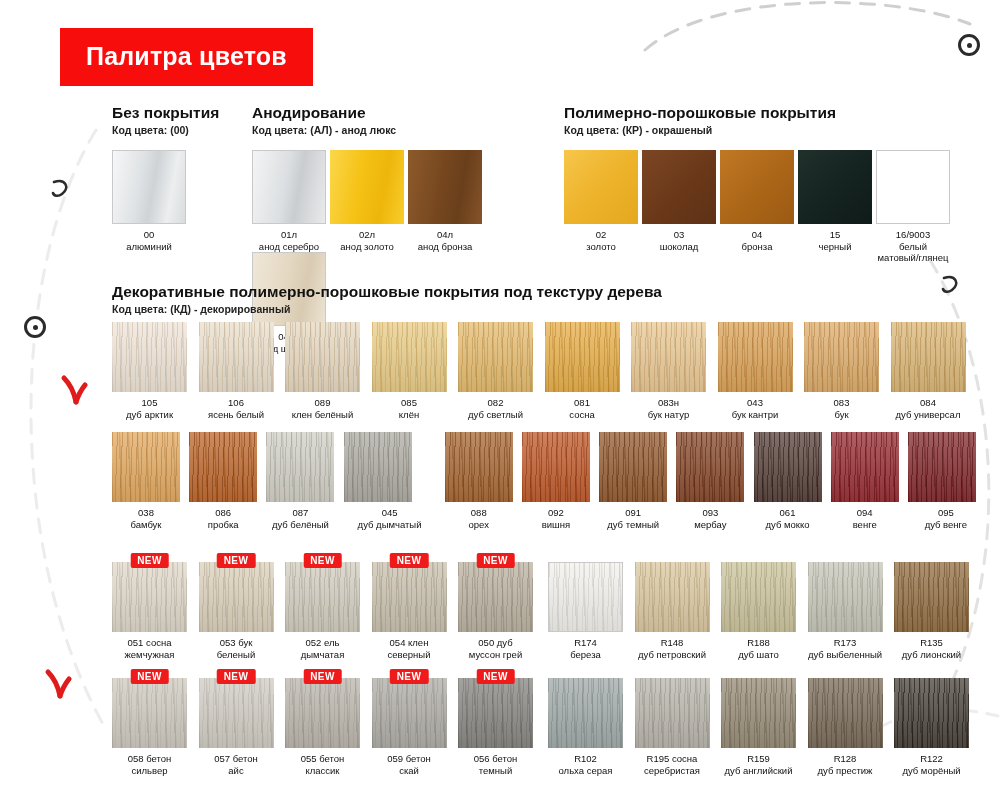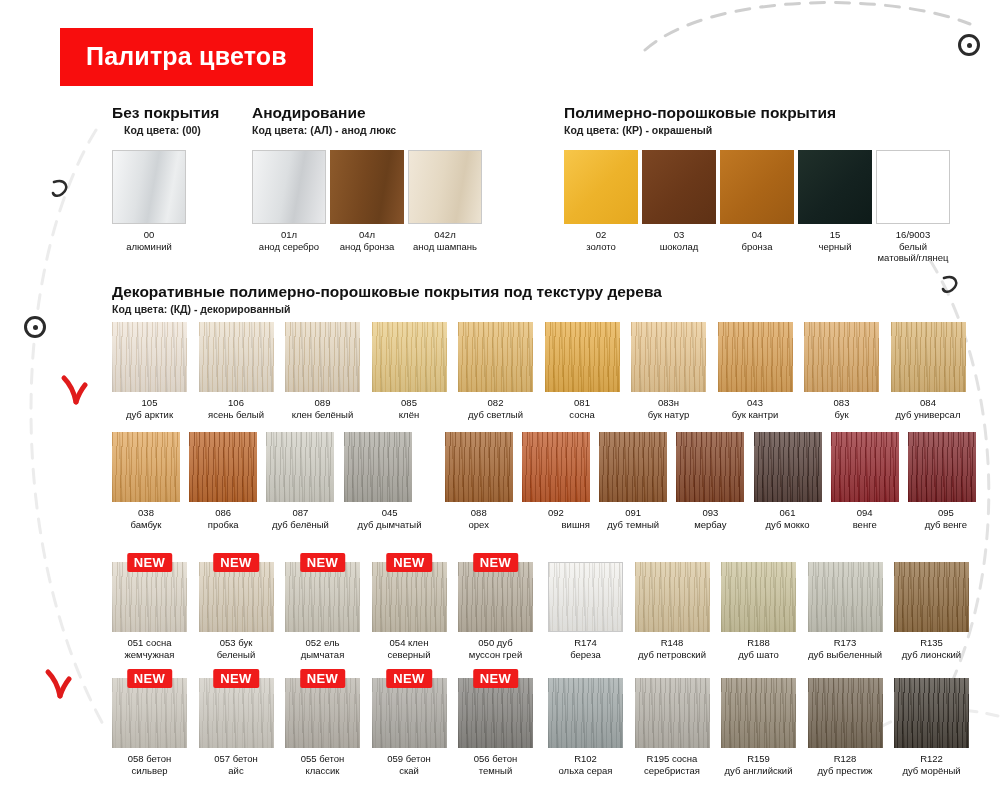--- a/index.html
+++ b/index.html
@@ -97,21 +97,21 @@
     margin-top: 5px;
     white-space: pre-line;
   }
   .new-badge {
     position: absolute;
     top: -9px;
     left: 50%;
     transform: translateX(-50%);
     background: #ef1b1b;
     color: #ffffff;
-    font-size: 13px;
+    font-size: 10px;
     font-weight: bold;
     letter-spacing: .4px;
     padding: 2px 7px 2px 7px;
     border-radius: 2px;
     z-index: 3;
   }
 </style>
 </head>
 <body>
 
@@ -164,38 +164,43 @@
   </div>
   <div class="deco" style="left:860px;top:690px;">
     <svg width="140" height="60" viewBox="0 0 140 60">
         <path d="M2,50 C40,18 90,14 138,26" fill="none" stroke="#ededed" stroke-width="3" stroke-dasharray="12 10" stroke-linecap="round"></path>
       </svg>
   </div>
 
   <div class="title-badge">Палитра цветов</div>
 
   <div class="heading" style="left:112px;top:104px;">Без покрытия</div>
-  <div class="subheading" style="left:124px;top:124px;">Код цвета: (00)</div>
+  <div class="subheading" style="left:112px;top:124px;">Код цвета: (00)</div>
   <div class="grid" style="left:112px;top:150px;width:120px;">
     <div class="cell" style="width:74px;">
       <div class="chip bordered" style="width:74px;height:74px;background:linear-gradient(100deg,#f6f7f8 0%,#dfe2e4 38%,#cfd3d6 55%,#eceeef 78%,#d9dcde 100%);"></div>
       <div class="caption">00</div>
       <div class="caption" style="margin-top:0;">алюминий</div>
     </div>
   </div>
 
   <div class="heading" style="left:252px;top:104px;">Анодирование</div>
   <div class="subheading" style="left:252px;top:124px;">Код цвета: (АЛ) - анод люкс</div>
   <div class="grid" style="left:252px;top:150px;width:300px;">
     <div class="cell" style="width:74px;margin-right:4px;">
       <div class="chip bordered" style="width:74px;height:74px;background:linear-gradient(100deg,#f3f4f5 0%,#dcdfe1 45%,#cacdd0 62%,#e9eaec 100%);"></div>
       <div class="caption">01л</div>
       <div class="caption" style="margin-top:0;">анод серебро</div>
     </div>
     <div class="cell" style="width:74px;margin-right:4px;">
+      <div class="chip" style="width:74px;height:74px;background:linear-gradient(100deg,#fbd74a 0%,#f5c216 40%,#eeb60b 70%,#f8cd2c 100%);"></div>
+      <div class="caption">02л</div>
+      <div class="caption" style="margin-top:0;">анод золото</div>
+    </div>
+    <div class="cell" style="width:74px;margin-right:4px;">
       <div class="chip" style="width:74px;height:74px;background:linear-gradient(100deg,#8d5a2b 0%,#76471f 45%,#693f1b 70%,#86532a 100%);"></div>
       <div class="caption">04л</div>
       <div class="caption" style="margin-top:0;">анод бронза</div>
     </div>
     <div class="cell" style="width:74px;">
       <div class="chip bordered" style="width:74px;height:74px;background:linear-gradient(100deg,#f0e7d8 0%,#e4d8c2 45%,#d9cbb2 70%,#ece3d2 100%);"></div>
       <div class="caption">042л</div>
       <div class="caption" style="margin-top:0;">анод шампань</div>
     </div>
   </div>
@@ -308,21 +313,21 @@
         <div class="caption" style="margin-top: 0px;">дуб дымчатый</div>
       </div>
       <div class="cell" style="width: 68px; margin-right: 9.2px;">
         <div class="chip" style="width: 68px; height: 70px; background: repeating-linear-gradient(92deg, rgba(114, 62, 22, 0.55) 0px, rgba(114, 62, 22, 0.55) 1px, rgba(255, 255, 255, 0) 1px, rgba(255, 255, 255, 0) 5px), repeating-linear-gradient(88deg, rgba(0, 0, 0, 0.07) 0px, rgba(0, 0, 0, 0.07) 1px, rgba(255, 255, 255, 0.1) 2px, rgba(255, 255, 255, 0.1) 9px), linear-gradient(rgba(255, 255, 255, 0.22), rgba(0, 0, 0, 0.1)), rgb(160, 92, 36);"></div>
         <div class="caption">088</div>
         <div class="caption" style="margin-top: 0px;">орех</div>
       </div>
       <div class="cell" style="width: 68px; margin-right: 9.2px;">
         <div class="chip" style="width: 68px; height: 70px; background: repeating-linear-gradient(92deg, rgba(124, 48, 14, 0.5) 0px, rgba(124, 48, 14, 0.5) 1px, rgba(255, 255, 255, 0) 1px, rgba(255, 255, 255, 0) 5px), repeating-linear-gradient(88deg, rgba(0, 0, 0, 0.07) 0px, rgba(0, 0, 0, 0.07) 1px, rgba(255, 255, 255, 0.1) 2px, rgba(255, 255, 255, 0.1) 9px), linear-gradient(rgba(255, 255, 255, 0.22), rgba(0, 0, 0, 0.1)), rgb(187, 77, 26);"></div>
         <div class="caption">092</div>
-        <div class="caption" style="margin-top: 0px; text-align: right;">вишня</div>
+        <div class="caption" style="margin-top: 0px;">вишня</div>
       </div>
       <div class="cell" style="width: 68px; margin-right: 9.2px;">
         <div class="chip" style="width: 68px; height: 70px; background: repeating-linear-gradient(92deg, rgba(96, 50, 20, 0.55) 0px, rgba(96, 50, 20, 0.55) 1px, rgba(255, 255, 255, 0) 1px, rgba(255, 255, 255, 0) 5px), repeating-linear-gradient(88deg, rgba(0, 0, 0, 0.07) 0px, rgba(0, 0, 0, 0.07) 1px, rgba(255, 255, 255, 0.1) 2px, rgba(255, 255, 255, 0.1) 9px), linear-gradient(rgba(255, 255, 255, 0.22), rgba(0, 0, 0, 0.1)), rgb(140, 79, 34);"></div>
         <div class="caption">091</div>
         <div class="caption" style="margin-top: 0px;">дуб темный</div>
       </div>
       <div class="cell" style="width: 68px; margin-right: 9.2px;">
         <div class="chip" style="width: 68px; height: 70px; background: repeating-linear-gradient(92deg, rgba(84, 34, 16, 0.55) 0px, rgba(84, 34, 16, 0.55) 1px, rgba(255, 255, 255, 0) 1px, rgba(255, 255, 255, 0) 5px), repeating-linear-gradient(88deg, rgba(0, 0, 0, 0.07) 0px, rgba(0, 0, 0, 0.07) 1px, rgba(255, 255, 255, 0.1) 2px, rgba(255, 255, 255, 0.1) 9px), linear-gradient(rgba(255, 255, 255, 0.22), rgba(0, 0, 0, 0.1)), rgb(126, 59, 27);"></div>
         <div class="caption">093</div>
         <div class="caption" style="margin-top: 0px;">мербау</div>

